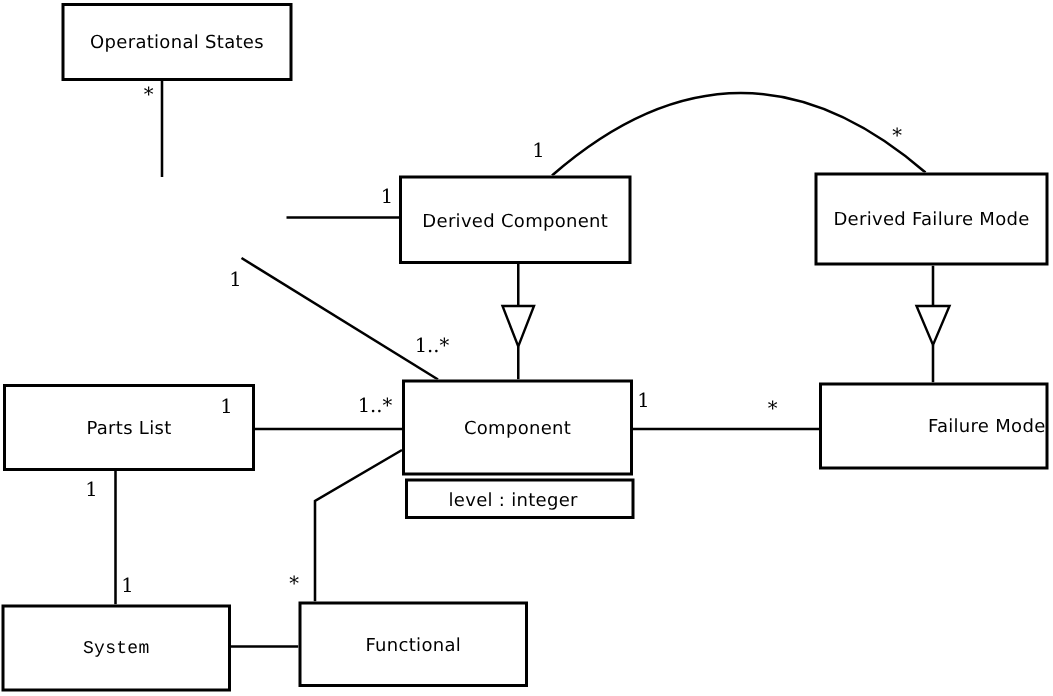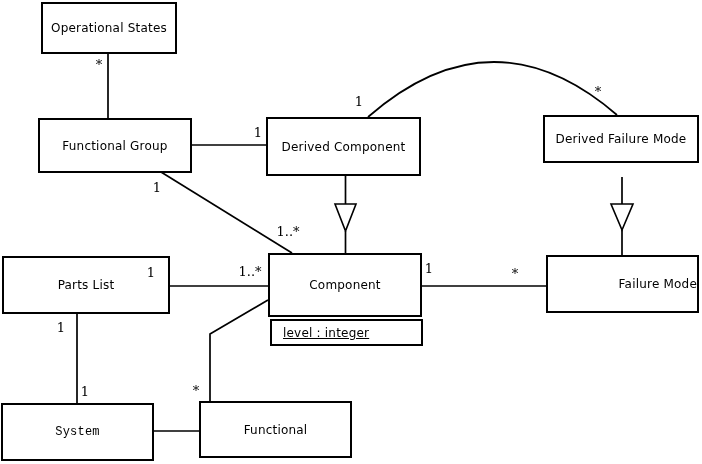--- a/index.html
+++ b/index.html
@@ -41,22 +41,21 @@
     justify-content: center;
   }
   .uml-box .cls-label {
     font-size: 12px;
     color: #000000;
     white-space: nowrap;
     letter-spacing: 0.2px;
   }
   .attr-box {
     justify-content: flex-start;
-    padding-left: 11px;
-    text-decoration: underline;
+    padding-left: 27px;
   }
   .mult {
     position: absolute;
     z-index: 2;
     transform: translate(-50%, -50%);
     font-family: "DejaVu Serif", serif;
     font-size: 13px;
     color: #000000;
     white-space: nowrap;
     line-height: 1;
@@ -89,33 +88,30 @@
 
     <path d="M422 286 L546 286"></path>
 
     <path d="M77 314 L77 403"></path>
 
     <path d="M154 431 L199 431"></path>
 
     <path d="M210 401 L210 334 L268 300"></path>
   </svg>
 
-  <div class="uml-box" style="left:41px; top:2px; width:136px; height:52px;">
+  <div class="uml-box" style="left:41px; top:2px; width:154px; height:52px;">
     <span class="cls-label">Operational States</span>
   </div>
 
-  <div class="uml-box" style="left:38px; top:118px; width:154px; height:55px;">
-    <span class="cls-label">Functional Group</span>
-  </div>
 
   <div class="uml-box" style="left:266px; top:117px; width:155px; height:59px;">
     <span class="cls-label">Derived Component</span>
   </div>
 
-  <div class="uml-box" style="left:543px; top:115px; width:156px; height:48px;">
+  <div class="uml-box" style="left:543px; top:115px; width:156px; height:62px;">
     <span class="cls-label">Derived Failure Mode</span>
   </div>
 
   <div class="uml-box" style="left:2px; top:256px; width:168px; height:58px;">
     <span class="cls-label">Parts List</span>
   </div>
 
   <div class="uml-box" style="left:268px; top:253px; width:154px; height:64px;">
     <span class="cls-label">Component</span>
   </div>

